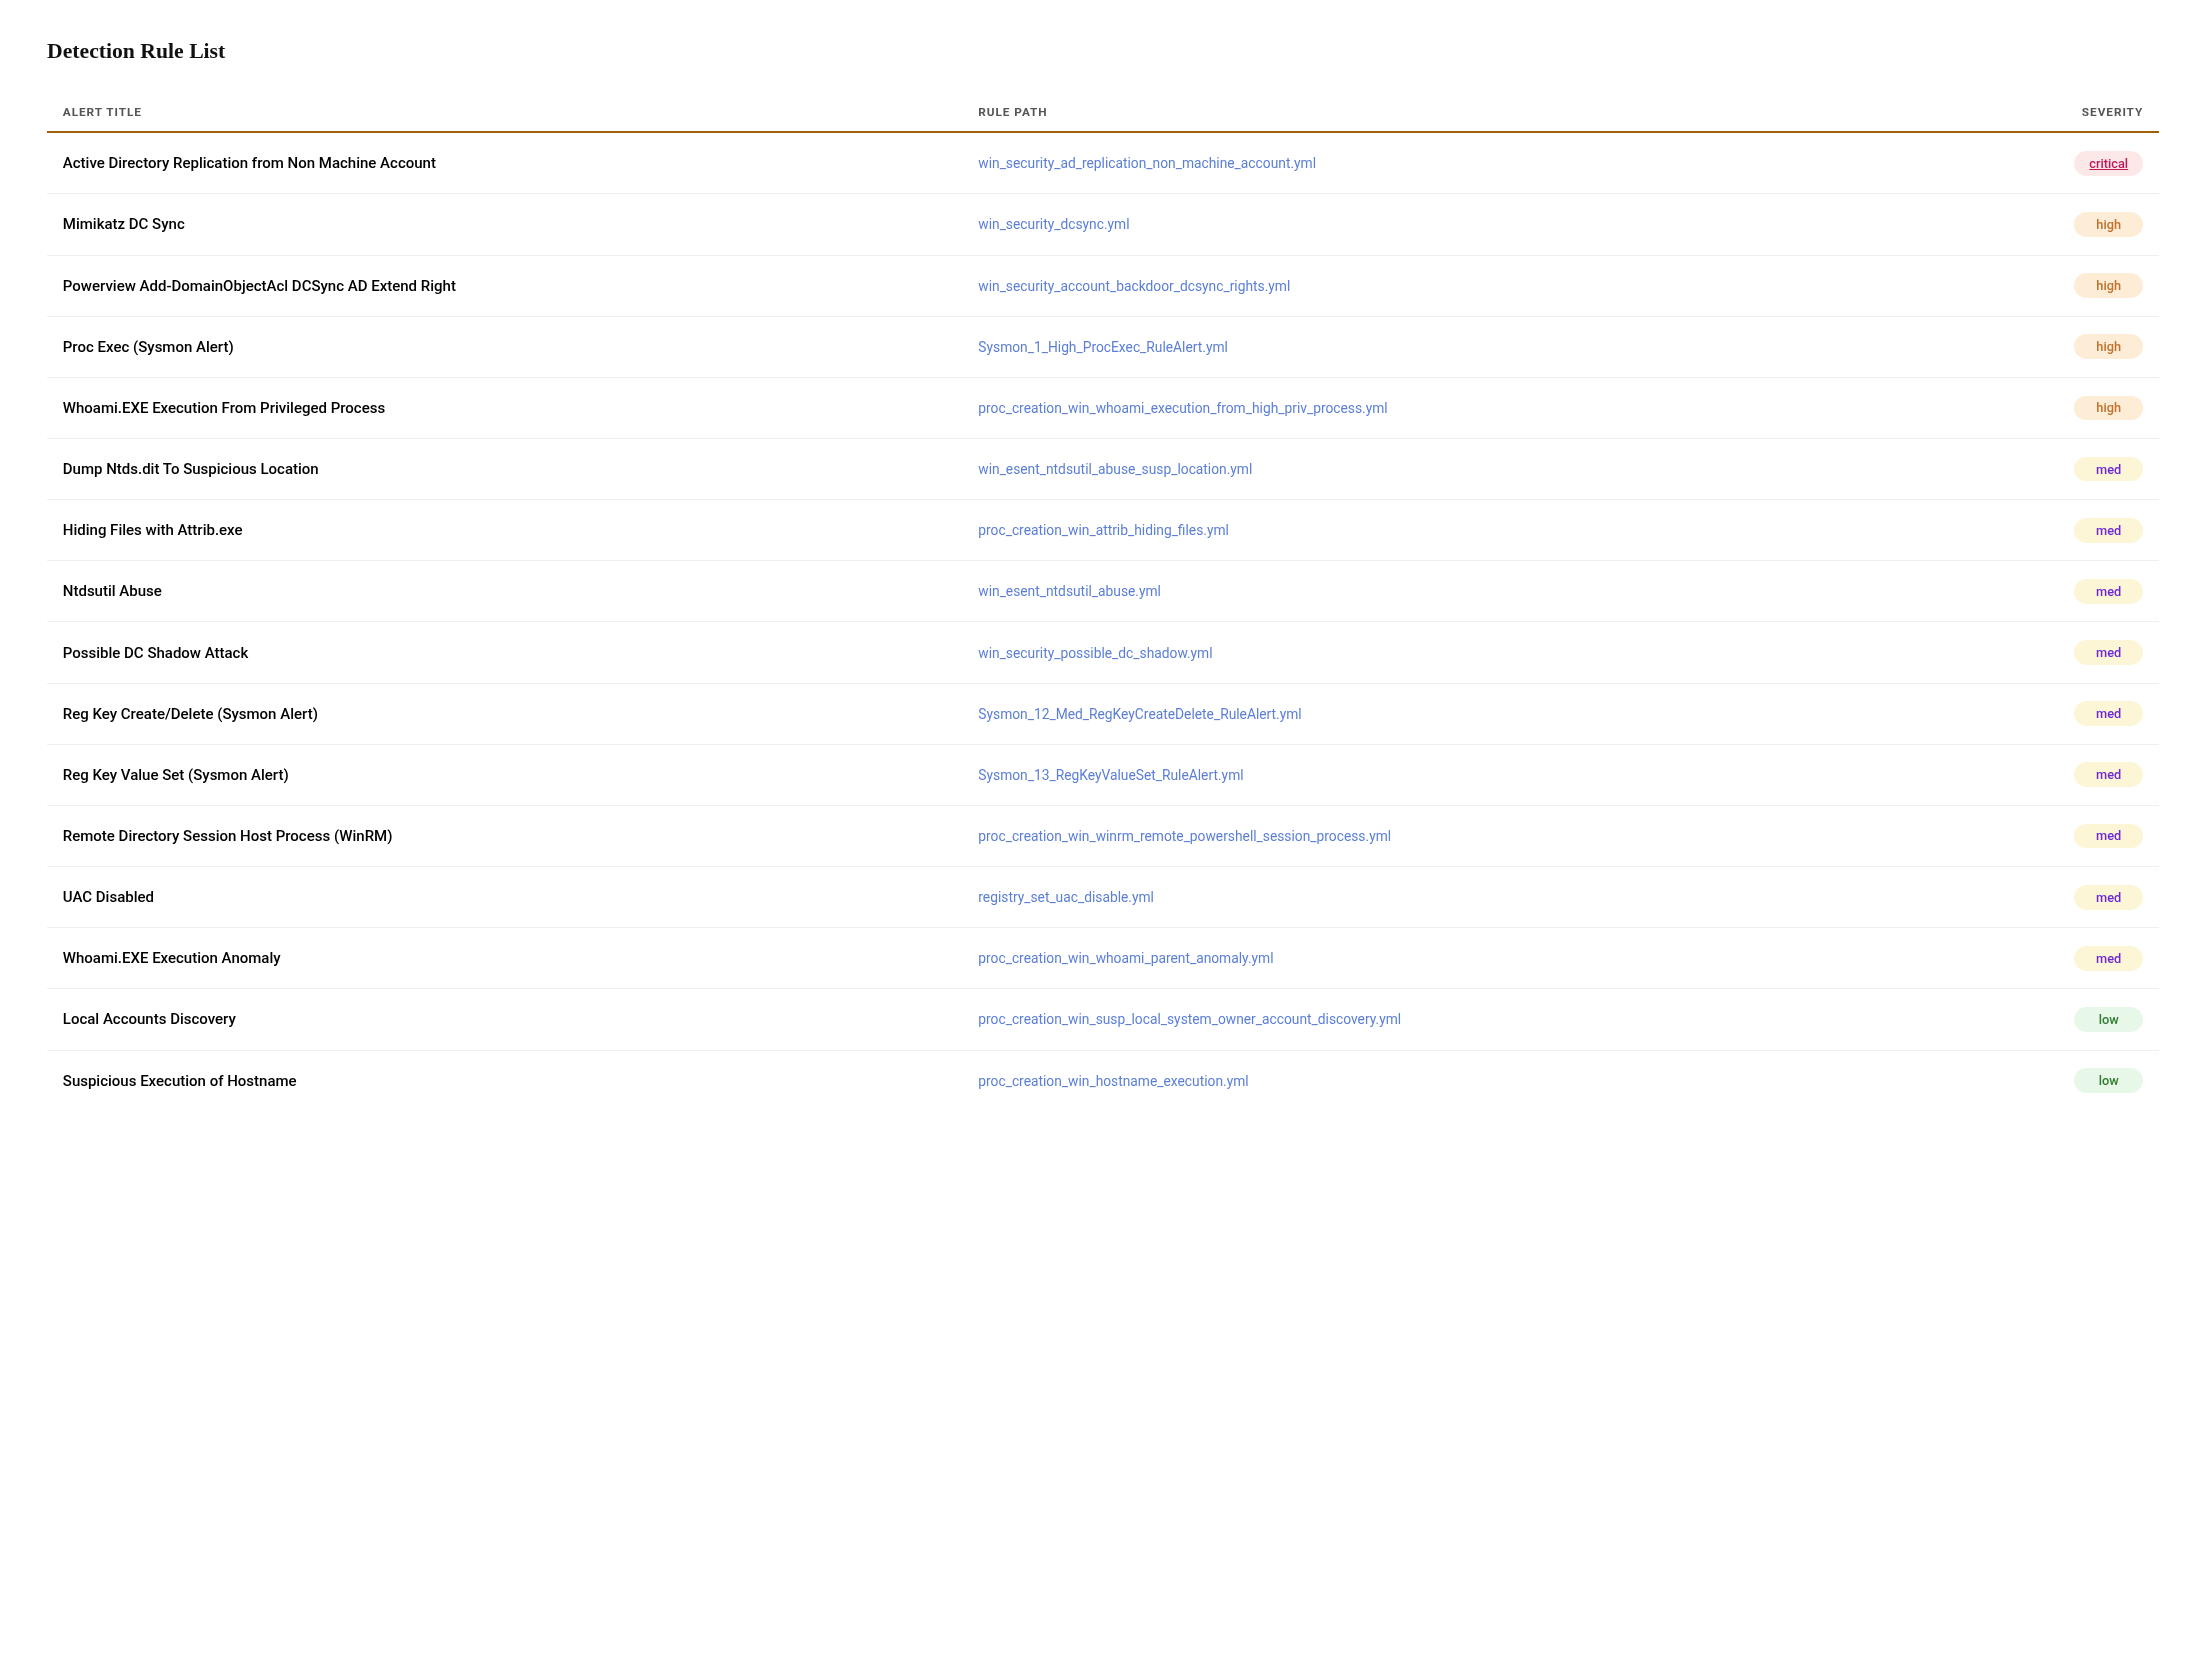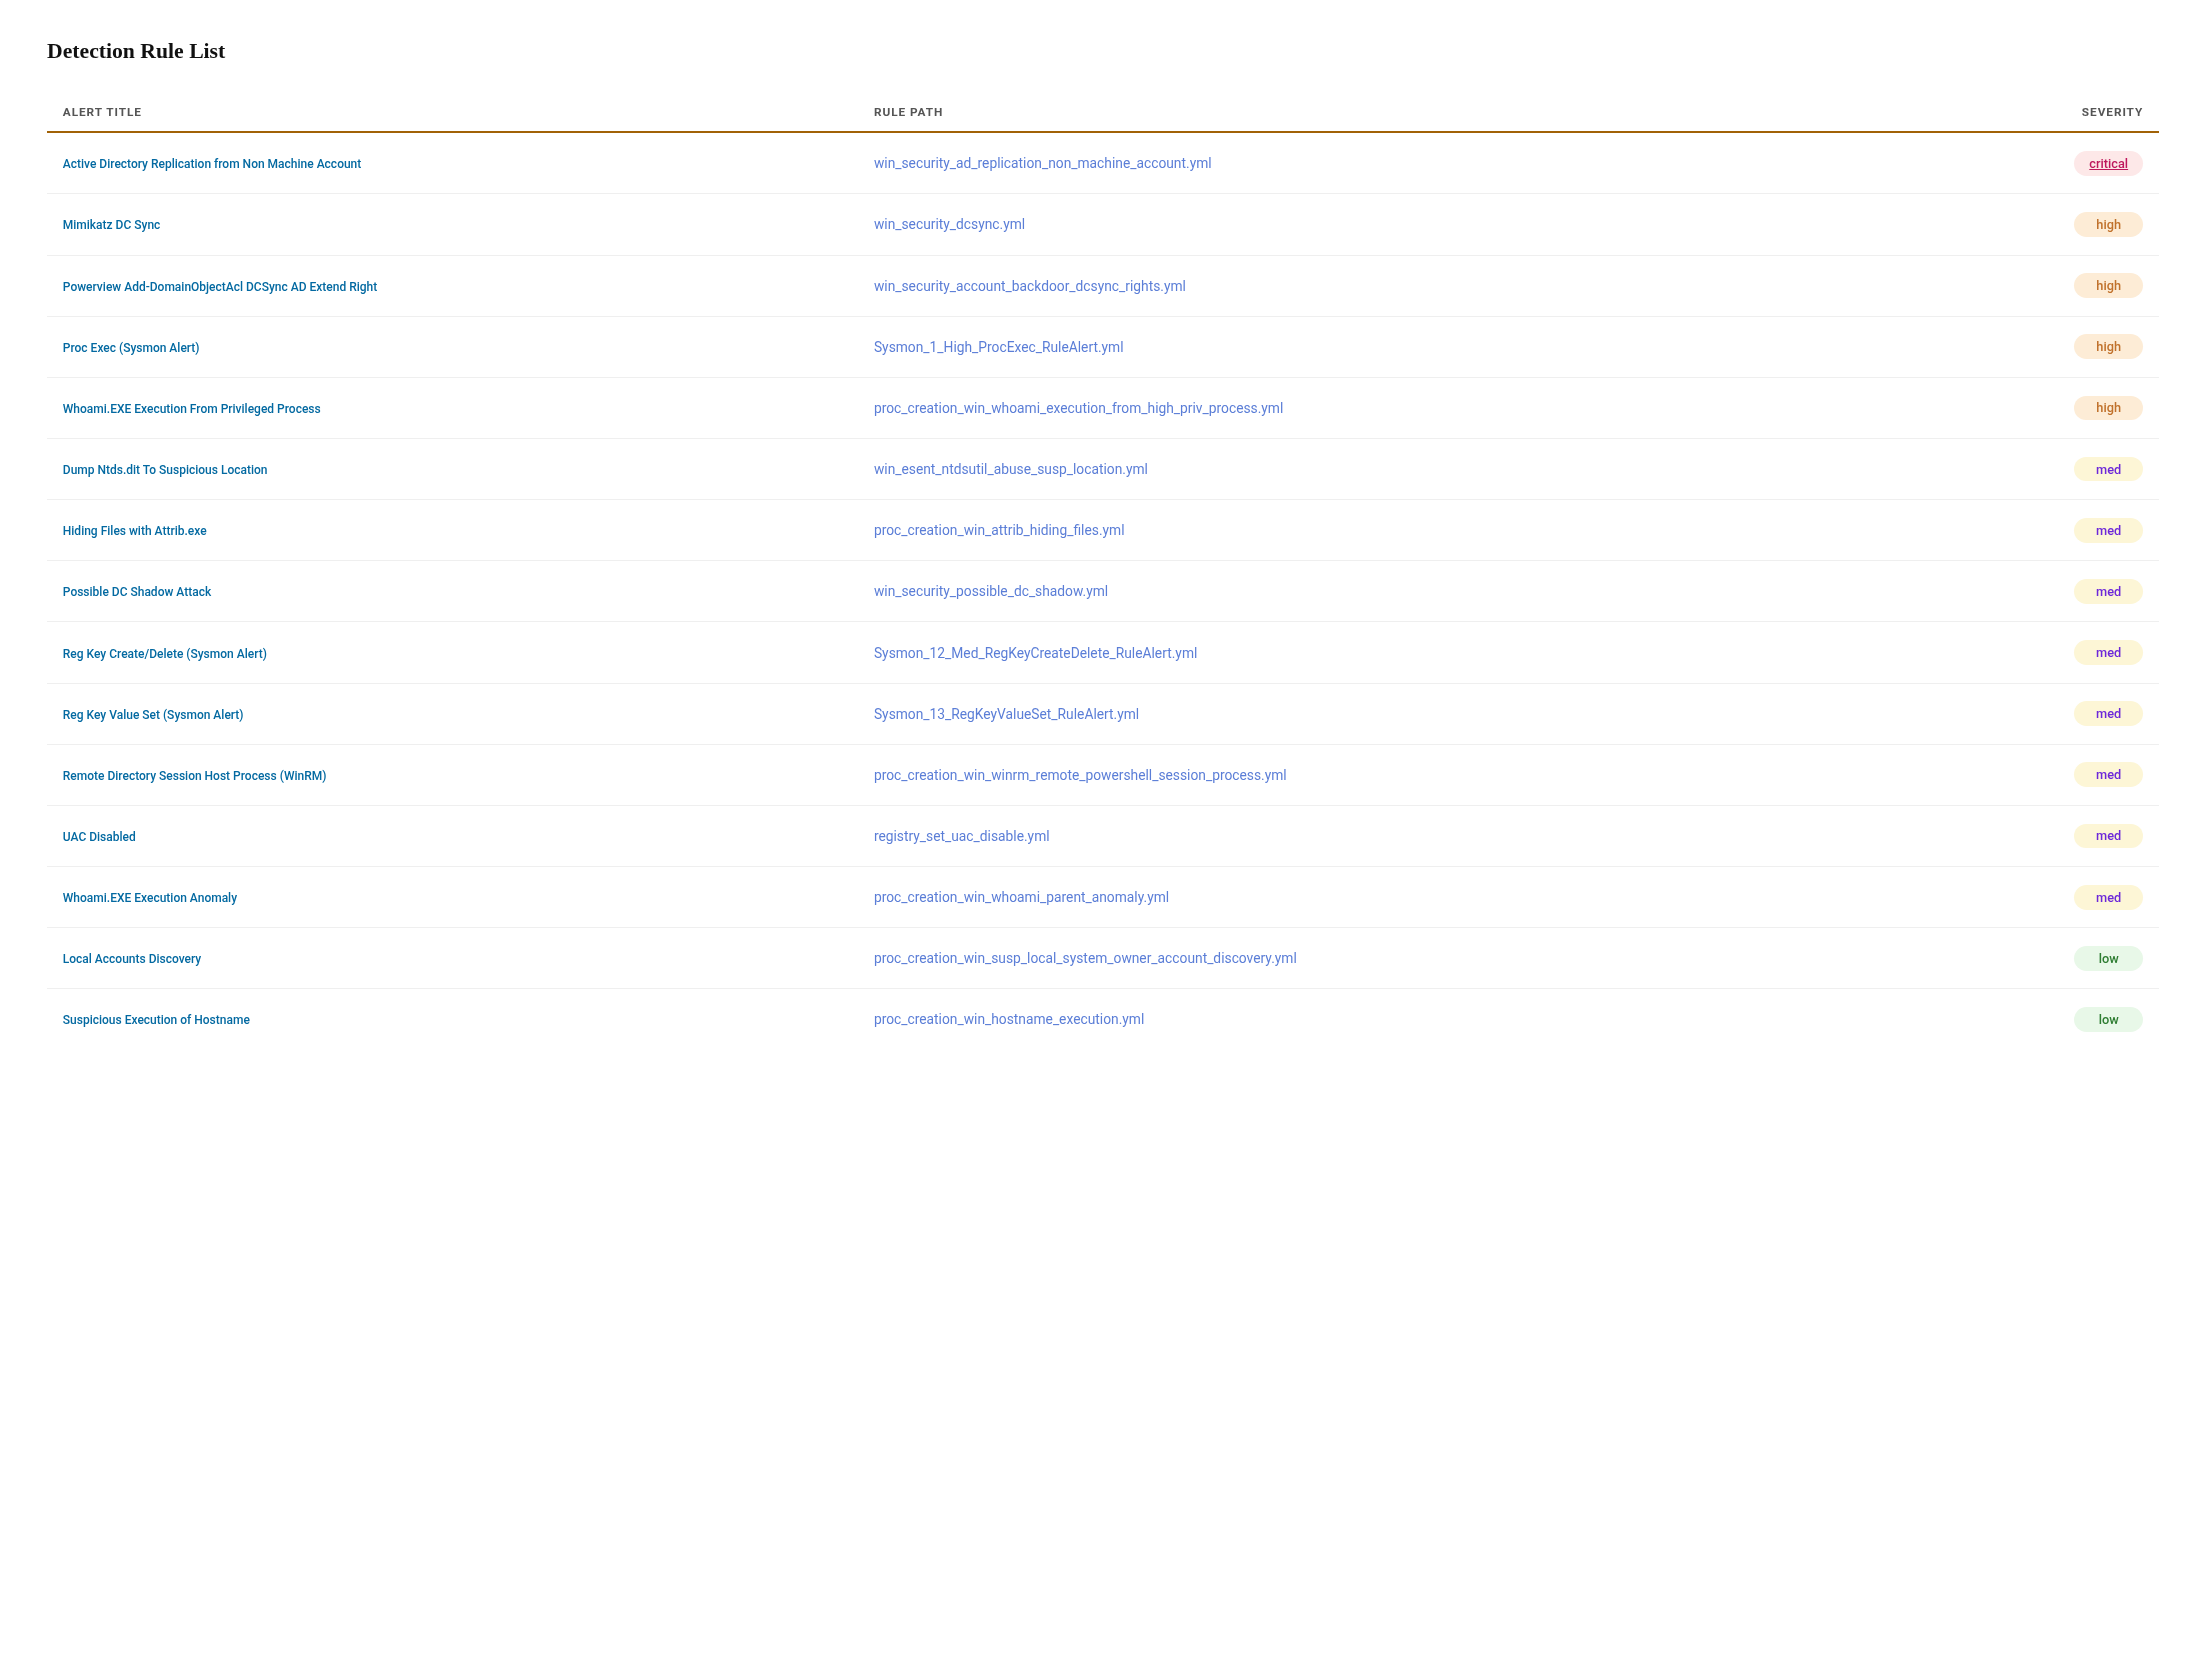--- a/index.html
+++ b/index.html
@@ -44,23 +44,23 @@
       border-bottom: 1px solid #efefef;
     }
     tbody tr:last-child {
       border-bottom: none;
     }
     tbody td {
       padding: 17.7px 15.8px;
       vertical-align: middle;
     }
     .alert-title {
-      font-size: 12px;
+      font-size: 15px;
       font-weight: 500;
-      color: #0369a1;
+      color: #000000;
       margin-top: 8px;
     }
     .rule-path {
       font-size: 13.8px;
       color: #5b7ed7;
       text-decoration: none;
     }
     .severity-cell {
       text-align: right;
     }
@@ -134,20 +134,25 @@
         <td><span class="alert-title">Dump Ntds.dit To Suspicious Location</span></td>
         <td><a class="rule-path" href="#">win_esent_ntdsutil_abuse_susp_location.yml</a></td>
         <td class="severity-cell"><span class="badge badge-med">med</span></td>
       </tr>
       <tr>
         <td><span class="alert-title">Hiding Files with Attrib.exe</span></td>
         <td><a class="rule-path" href="#">proc_creation_win_attrib_hiding_files.yml</a></td>
         <td class="severity-cell"><span class="badge badge-med">med</span></td>
       </tr>
       <tr>
+        <td><span class="alert-title">Ntdsutil Abuse</span></td>
+        <td><a class="rule-path" href="#">win_esent_ntdsutil_abuse.yml</a></td>
+        <td class="severity-cell"><span class="badge badge-med">med</span></td>
+      </tr>
+      <tr>
         <td><span class="alert-title">Possible DC Shadow Attack</span></td>
         <td><a class="rule-path" href="#">win_security_possible_dc_shadow.yml</a></td>
         <td class="severity-cell"><span class="badge badge-med">med</span></td>
       </tr>
       <tr>
         <td><span class="alert-title">Reg Key Create/Delete (Sysmon Alert)</span></td>
         <td><a class="rule-path" href="#">Sysmon_12_Med_RegKeyCreateDelete_RuleAlert.yml</a></td>
         <td class="severity-cell"><span class="badge badge-med">med</span></td>
       </tr>
       <tr>

